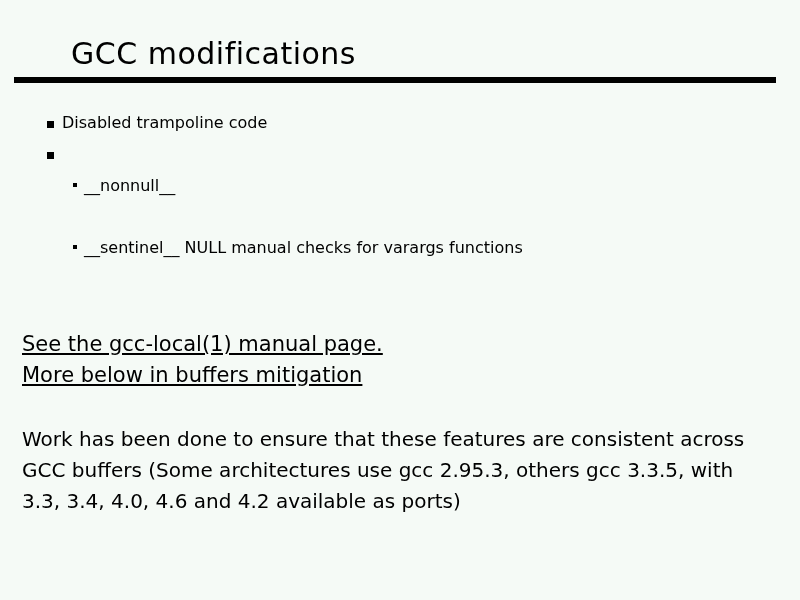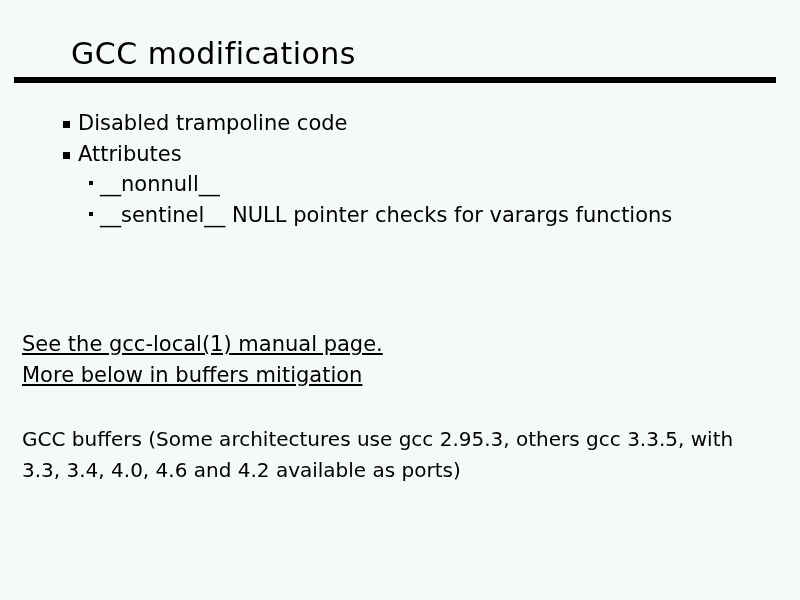--- a/index.html
+++ b/index.html
@@ -28,35 +28,36 @@
   .rule {
     position: absolute;
     left: 14px;
     top: 77px;
     width: 762px;
     height: 6px;
     background: #000000;
   }
   .bullets {
     position: absolute;
-    left: 63px;
+    left: 47px;
     top: 108px;
-    font-size: 21px;
+    font-size: 16px;
     line-height: 30.5px;
   }
   .b1 {
     position: relative;
     padding-left: 15px;
     white-space: nowrap;
   }
   .b2 {
     position: relative;
     margin-left: 26px;
     padding-left: 11px;
     white-space: nowrap;
+    margin-top: 32px;
   }
   .marker {
     position: absolute;
     left: 0;
     background: #000000;
     display: inline-block;
   }
   .b1 > .marker {
     top: 13px;
     width: 7px;
@@ -95,35 +96,35 @@
 
   <div class="rule"></div>
 
   <div class="bullets">
     <div class="b1">
       <span class="marker"></span>
       <span>Disabled trampoline code</span>
     </div>
     <div class="b1">
       <span class="marker"></span>
-      <span>Attributes</span>
     </div>
     <div class="b2">
       <span class="marker"></span>
       <span>__nonnull__</span>
     </div>
     <div class="b2">
       <span class="marker"></span>
-      <span>__sentinel__ NULL pointer checks for varargs functions</span>
+      <span>__sentinel__ NULL manual checks for varargs functions</span>
     </div>
   </div>
 
   <div class="note">
     <div>See the gcc-local(1) manual page.</div>
     <div>More below in buffers mitigation</div>
   </div>
 
   <div class="bodytext">
+    <div>Work has been done to ensure that these features are consistent across</div>
     <div>GCC buffers (Some architectures use gcc 2.95.3, others gcc 3.3.5, with</div>
     <div>3.3, 3.4, 4.0, 4.6 and 4.2 available as ports)</div>
   </div>
 
 </div>
 
 </body></html>

